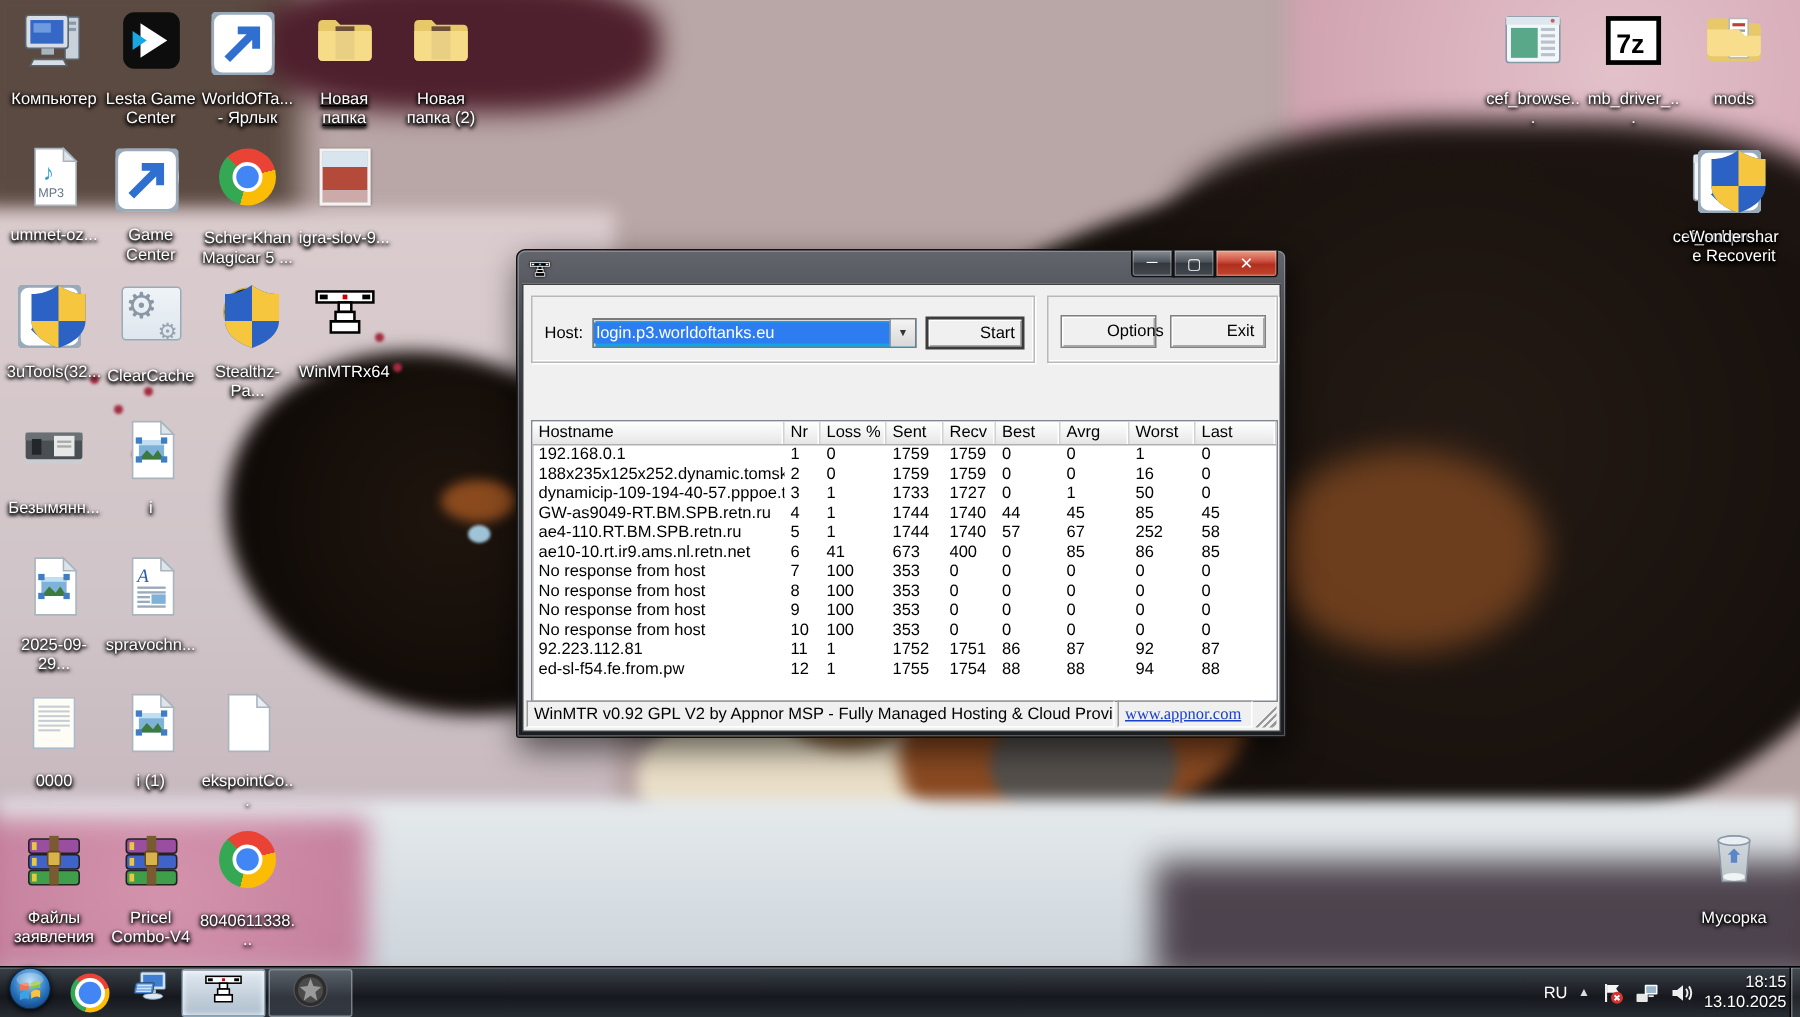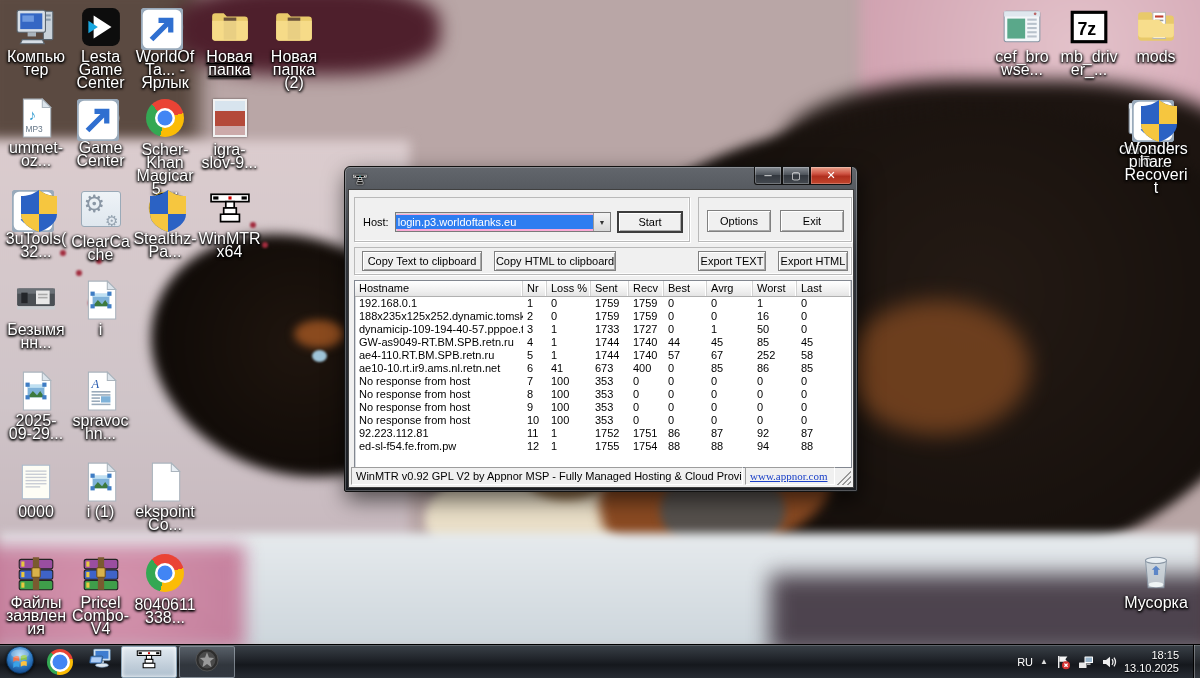--- a/index.html
+++ b/index.html
@@ -27,21 +27,21 @@
   .ph-paw      { left:598px; top:428px; width:235px; height:125px; background:#8a4a22; border-radius:45%; transform:rotate(-12deg); filter:blur(6px); }
   .ph-paw-pads { left:660px; top:466px; width:125px; height:88px; background:#55504c; border-radius:50%; filter:blur(4px); }
   .ph-sheet-b  { left:0; right:0; bottom:30px; height:115px; background:linear-gradient(#e6eaed,#ccd5db); filter:blur(5px); }
   .ph-pink-bl  { left:-25px; top:545px; width:270px; height:105px; background:radial-gradient(circle,#d487a4,#c06e90); filter:blur(9px); opacity:.85; }
   .ph-shadow-br{ right:-20px; bottom:24px; width:450px; height:80px; background:#2c1e2a; filter:blur(11px); opacity:.8; }
 
   
   .dicon { position:absolute; width:64px; text-align:center; cursor:default; z-index:2; }
   .dicon .glyph { width:42px; height:42px; margin:0 auto; position:relative; }
   .dicon .glyph svg { width:100%; height:100%; display:block; }
-  .dicon .lbl { margin-top:2px; font-size:16px; line-height:13px; color:#fff;
+  .dicon .lbl { margin-top:12px; font-size:11px; line-height:13px; color:#fff;
     text-shadow:0 1px 2px #000, 1px 1px 3px #000, -1px 1px 3px #000; word-wrap:break-word;text-align:center; }
   .badge { position:absolute; width:14px; height:14px; }
   .badge.sc { left:-3px; bottom:-2px; }
   .badge.sh { right:-3px; bottom:-2px; width:13px; height:15px; }
   .chromeball { display:block; width:38px; height:38px; margin:2px auto; border-radius:50%;
     background:conic-gradient(from -45deg,#ea4335 0 120deg,#fbbc05 120deg 240deg,#34a853 240deg 360deg); position:relative; }
   .chromeball::before { content:""; position:absolute; left:50%; top:50%; width:20px; height:20px; transform:translate(-50%,-50%); background:#fff; border-radius:50%; }
   .chromeball::after { content:""; position:absolute; left:50%; top:50%; width:15px; height:15px; transform:translate(-50%,-50%); background:#4285f4; border-radius:50%; }
   .photothumb { display:block; width:34px; height:38px; margin:2px auto; border:2px solid #f2f2f2;
     background:linear-gradient(#d8e4ee 30%,#b44a3a 30% 75%,#caa 75%); box-shadow:0 0 2px #0008; }
@@ -60,24 +60,24 @@
   .capbtns { position:absolute; right:2px; top:-3px; display:flex; }
   .capbtn { width:28px; height:18px; border:1px solid #111; border-top:none; display:flex; align-items:center; justify-content:center;
     background:linear-gradient(#888d94,#4e545b 45%,#33383f 50%,#44494f); color:#fff; font-size:10px; box-shadow:0 0 0 1px rgba(255,255,255,.25) inset; }
   .capbtn.min { border-radius:0 0 0 3px; }
   .capbtn.close { width:42px; border-radius:0 0 3px 0;
     background:linear-gradient(#e9a28b,#cf5343 40%,#b02f1e 55%,#c2462d); font-size:11px; }
   #client { position:absolute; left:3px; right:3px; top:22px; bottom:3px; background:#f0f0f0; border:1px solid #404040; }
 
   .grpbox { position:absolute; border:1px solid #b9b9b9; box-shadow:1px 1px 0 #fff, -1px -1px 0 #fdfdfd inset; background:#f0f0f0; }
   .btn { font-family:"Liberation Sans",sans-serif; font-size:11px; color:#000; background:#f0f0f0;
-    border:1px solid #808080; box-shadow:inset 1px 1px 0 #fff, inset -1px -1px 0 #a8a8a8; text-align:center; cursor:pointer; }
+    border:1px solid #808080; box-shadow:inset 1px 1px 0 #fff, inset -1px -1px 0 #a8a8a8; text-align:center; cursor:pointer;padding-left:30px; }
   .btn.default { border:2px solid #3c3c3c; box-shadow:inset 1px 1px 0 #fff, inset -1px -1px 0 #a8a8a8; }
   label.hostlbl { font-size:11px; }
-  .combo { display:flex; background:#f9a8d4; border:1px solid #7a7a7a; box-shadow:inset 1px 1px 0 #d8d8d8; height:20px; align-items:center;justify-content:center; }
+  .combo { display:flex; background:#0ea5e9; border:1px solid #7a7a7a; box-shadow:inset 1px 1px 0 #d8d8d8; height:20px; align-items:center;justify-content:center; }
   .combo .val { flex:1; font-size:11px; padding:1px 2px; background:#2e7df0; color:#fff; white-space:nowrap; overflow:hidden; }
   .combo .drop { width:17px; align-self:stretch; background:linear-gradient(#f4f4f4,#d8d8d8); border-left:1px solid #9a9a9a; display:flex; align-items:center; justify-content:center; font-size:7px; color:#333; }
 
   #grid { position:absolute; left:5px; top:90px; width:498px; height:188px; background:#fff; border:1px solid #828790; box-shadow:inset 1px 1px 0 #d5d8dc; overflow:hidden; }
   .hrow, .drow { display:grid; grid-template-columns:168px 24px 44px 38px 35px 43px 46px 44px 1fr; }
   .hrow { height:16px; background:linear-gradient(#ffffff,#eeeeee 70%,#e4e4e4); border-bottom:1px solid #b0b0b0; }
   .hcell { font-size:11px; line-height:15px; padding-left:4px; border-right:1px solid #d2d2d2; box-shadow:inset -1px 0 0 #fff; white-space:nowrap; overflow:hidden; }
   .drow { height:13px; }
   .dcell { font-size:11px; line-height:13px; padding-left:4px; white-space:nowrap; overflow:hidden; color:#000; }
 
@@ -93,21 +93,21 @@
   #taskbar { position:absolute; left:0; right:0; bottom:0; height:34px; z-index:10;
     background:linear-gradient(#3a4148,#22262c 40%,#15181d 60%,#272c33); border-top:1px solid #000; box-shadow:inset 0 1px 0 rgba(255,255,255,.18); display:flex; align-items:center; }
   #startorb { width:40px; height:34px; display:flex; align-items:center; justify-content:center; cursor:pointer; }
   #startorb svg { width:30px; height:30px; filter:drop-shadow(0 1px 2px #000); }
   .tb-icon { width:40px; height:34px; display:flex; align-items:center; justify-content:center; cursor:pointer; }
   .tb-icon svg, .tb-icon .chromeball { width:26px; height:26px; margin:0; }
   .tb-btn { width:56px; height:32px; margin:1px 1px 0 1px; display:flex; align-items:center; justify-content:center; border-radius:2px; cursor:pointer; }
   .tb-btn svg { width:26px; height:26px; }
   .tb-btn.active { background:linear-gradient(rgba(235,243,250,.95),rgba(190,208,224,.9)); border:1px solid #8fa6b8; box-shadow:inset 0 0 4px #fff; }
   .tb-btn.running { background:linear-gradient(rgba(150,160,172,.35),rgba(90,100,112,.25)); border:1px solid rgba(190,200,210,.5); }
-  #tray { margin-left:auto; display:flex; align-items:center; gap:7px; padding-right:14px; color:#fff; }
+  #tray { margin-left:auto; display:flex; align-items:center; gap:7px; padding-right:2px; color:#fff; }
   #tray .lang { font-size:11px; cursor:pointer; }
   #tray .chev { font-size:8px; color:#ddd; cursor:pointer; }
   .trayico { width:16px; height:16px; cursor:pointer; }
   .trayico svg { width:100%; height:100%; }
   #clock { text-align:right; font-size:11px; line-height:13px; cursor:pointer; text-shadow:0 1px 1px #000; }
   #showdesk { width:7px; align-self:stretch; border-left:1px solid #000; box-shadow:inset 1px 0 0 rgba(255,255,255,.3); background:rgba(255,255,255,.06); cursor:pointer; }
 </style>
 </head>
 <body>
 
@@ -566,29 +566,20 @@
       </div>
     </div>
 
     <div class="grpbox" style="left:349px;top:7px;width:154px;height:45px;">
       <div style="position:absolute;left:8px;top:12px;display:flex;gap:9px;">
         <button class="btn" style="width:64px;height:22px;">Options</button>
         <button class="btn" style="width:64px;height:22px;">Exit</button>
       </div>
     </div>
 
-    <div class="grpbox" style="left:5px;top:57px;width:498px;height:28px;">
-      <div style="position:absolute;left:7px;top:3px;display:flex;gap:12px;width:486px;">
-        <button class="btn" style="width:120px;height:20px;">Copy Text to clipboard</button>
-        <button class="btn" style="width:122px;height:20px;">Copy HTML to clipboard</button>
-        <span style="flex:1;"></span>
-        <button class="btn" style="width:68px;height:20px;">Export TEXT</button>
-        <button class="btn" style="width:70px;height:20px;">Export HTML</button>
-      </div>
-    </div>
 
     <div id="grid">
       <div class="hrow" id="grid-head">
           <div class="hcell">Hostname</div>
           <div class="hcell">Nr</div>
           <div class="hcell">Loss %</div>
           <div class="hcell">Sent</div>
           <div class="hcell">Recv</div>
           <div class="hcell">Best</div>
           <div class="hcell">Avrg</div>

